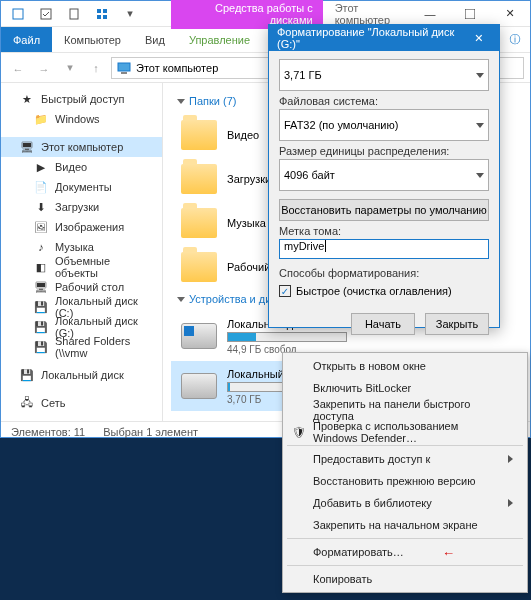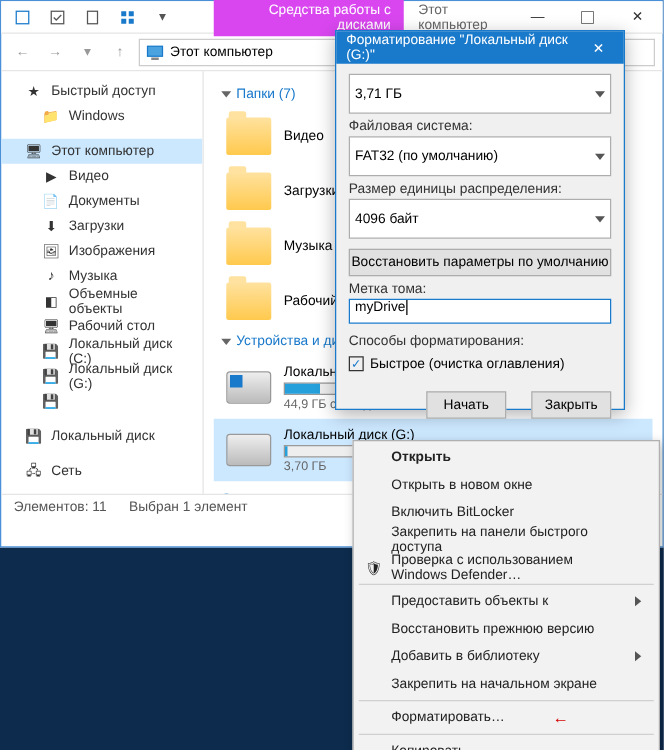--- a/index.html
+++ b/index.html
@@ -48,21 +48,21 @@
 .dialog { position: absolute; top: 24px; left: 268px; width: 232px; height: 304px; background: #f0f0f0; border: 1px solid #1979ca; box-shadow: 0 4px 14px rgba(0,0,0,.3); }
 .dlg-title { height: 26px; background: #1979ca; color: #fff; display: flex; align-items: center; padding: 0 8px; font-size: 11px; }
 .dlg-close { margin-left: auto; width: 26px; height: 26px; display: flex; align-items: center; justify-content: center; }
 .dlg-body { padding: 8px 10px; display: flex; flex-direction: column; gap: 2px; }
 .dlg-label { color: #333; margin-top: 2px; }
 .dlg-select { height: 20px; border: 1px solid #adadad; background: #fff; padding: 15px 4px; display: flex; align-items: center; justify-content: space-between; }
 .dlg-select::after { content: ""; border: 4px solid transparent; border-top: 5px solid #555; transform: translateY(2px); }
 .dlg-btn { height: 22px; border: 1px solid #adadad; background: #e1e1e1; display: flex; align-items: center; justify-content: center; }
 .dlg-btn.primary { background: #e1e1e1; }
 .dlg-input { height: 20px; border: 1px solid #1979ca; background: #fff; padding: 0 4px; display: flex; align-items: flex-start; }
-.dlg-foot { display: flex; gap: 20px; justify-content: flex-end; padding: 8px 10px; }
+.dlg-foot { display: flex; gap: 10px; justify-content: flex-end; padding: 8px 10px; }
 .dlg-foot .dlg-btn { width: 64px; }
 .chk { display: flex; align-items: center; gap: 5px; margin-top: 4px; }
 .chk-box { width: 12px; height: 12px; border: 1px solid #333; display: flex; align-items: center; justify-content: center; color: #1979ca; font-size: 10px; }
 .fieldset-lbl { margin-top: 6px; }
 
 
 .ctx { position: absolute; top: 352px; left: 282px; width: 246px; background: #f2f2f2; border: 1px solid #b0b0b0; box-shadow: 2px 2px 8px rgba(0,0,0,.25); padding: 2px; }
 .ctx-item { height: 22px; display: flex; align-items: center; padding: 0 24px 0 28px; color: #222; position: relative; }
 .ctx-item.bold { font-weight: 600; }
 .ctx-sep { height: 1px; background: #d0d0d0; margin: 2px 2px; }
@@ -110,20 +110,27 @@
       <div class="win-btn">—</div>
       <div class="win-btn">
           <svg width="10" height="10">
             <rect x="0" y="0" width="10" height="10" fill="none" stroke="#333"></rect>
           </svg>
         </div>
       <div class="win-btn">✕</div>
     </div>
   </div>
 
+  <div class="ribbon">
+    <div class="ribbon-tab file">Файл</div>
+    <div class="ribbon-tab">Компьютер</div>
+    <div class="ribbon-tab">Вид</div>
+    <div class="ribbon-tab tool">Управление</div>
+    <div class="ribbon-help">ⓘ</div>
+  </div>
 
   <div class="navbar">
     <div class="nav-btn">←</div>
     <div class="nav-btn">→</div>
     <div class="nav-btn">▾</div>
     <div class="nav-btn">↑</div>
     <div class="breadcrumb">
       <span class="bc-icon">
           <svg width="16" height="16">
             <rect x="2" y="3" width="12" height="8" fill="#4aa3df" stroke="#1979ca"></rect>
@@ -180,20 +187,21 @@
       <div class="nav-item l2">
           <span class="nav-icon">💾</span>
           <span>Локальный диск (C:)</span>
         </div>
       <div class="nav-item l2">
           <span class="nav-icon">💾</span>
           <span>Локальный диск (G:)</span>
         </div>
       <div class="nav-item l2">
           <span class="nav-icon">💾</span>
+          <span>Shared Folders (\\vmw</span>
         </div>
       <div style="height:8px"></div>
       <div class="nav-item">
           <span class="nav-icon">💾</span>
           <span>Локальный диск</span>
         </div>
       <div style="height:8px"></div>
       <div class="nav-item">
           <span class="nav-icon">🖧</span>
           <span>Сеть</span>
@@ -279,31 +287,30 @@
       <span>Быстрое (очистка оглавления)</span>
     </div>
   </div>
   <div class="dlg-foot">
     <div class="dlg-btn primary">Начать</div>
     <div class="dlg-btn">Закрыть</div>
   </div>
 </div>
 
 <div class="ctx">
-  <div class="ctx-item bold">Открыть</div>
   <div class="ctx-item">Открыть в новом окне</div>
   <div class="ctx-item">Включить BitLocker</div>
   <div class="ctx-item">Закрепить на панели быстрого доступа</div>
   <div class="ctx-item">
       <span class="ctx-icon">🛡</span>
       <span>Проверка с использованием Windows Defender…</span>
     </div>
   <div class="ctx-sep"></div>
   <div class="ctx-item">
-      <span>Предоставить объекты к</span>
+      <span>Предоставить доступ к</span>
       <span class="sub"></span>
     </div>
   <div class="ctx-item">Восстановить прежнюю версию</div>
   <div class="ctx-item">
       <span>Добавить в библиотеку</span>
       <span class="sub"></span>
     </div>
   <div class="ctx-item">Закрепить на начальном экране</div>
   <div class="ctx-sep"></div>
   <div class="ctx-item">

